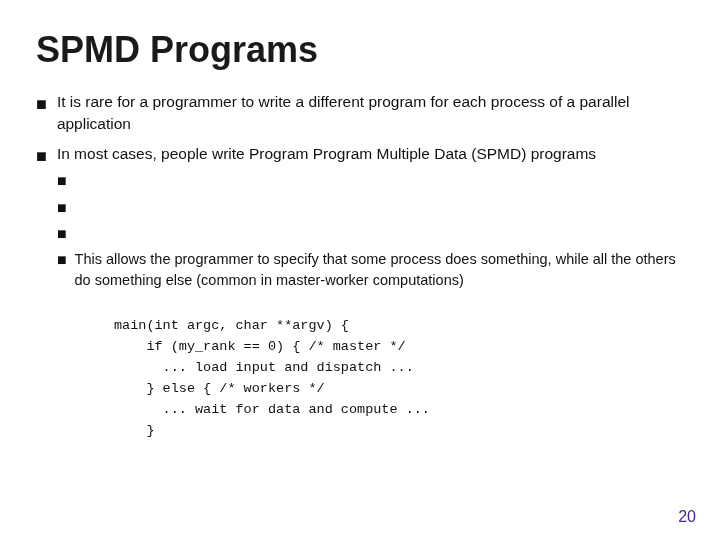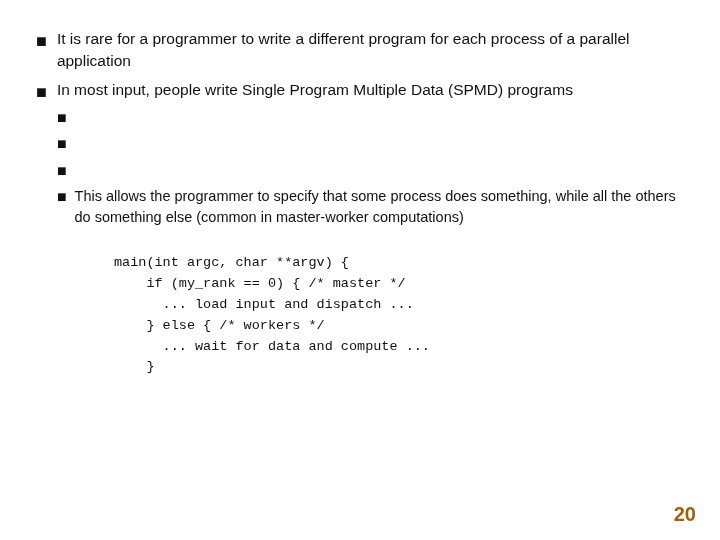--- a/index.html
+++ b/index.html
@@ -89,42 +89,43 @@
       margin-top: 22px;
       margin-left: 78px;
       line-height: 1.55;
       white-space: pre;
     }
 
     .page-number {
       position: absolute;
       bottom: 14px;
       right: 24px;
-      font-size: 20px;
-      color: #a16207;
-      font-weight: bold;
+      font-size: 16px;
+      color: #4c1d95;
+      font-weight: normal;
     }
   </style>
 </head>
 <body>
 
 <div class="slide">
 
+  <h1 class="title">SPMD Programs</h1>
 
   <ul class="main-bullets">
 
     <li>
       <span class="bullet-marker">■</span>
       <span>It is rare for a programmer to write a different program for each process of a parallel application</span>
     </li>
 
     <li>
       <span class="bullet-marker">■</span>
       <div>
-        <span>In most input, people write Single Program Multiple Data (SPMD) programs</span>
+        <span>In most cases, people write Program Program Multiple Data (SPMD) programs</span>
         <ul class="sub-bullets">
           <li>
             <span class="sub-bullet-marker">■</span>
           </li>
           <li>
             <span class="sub-bullet-marker">■</span>
           </li>
           <li>
             <span class="sub-bullet-marker">■</span>
           </li>

